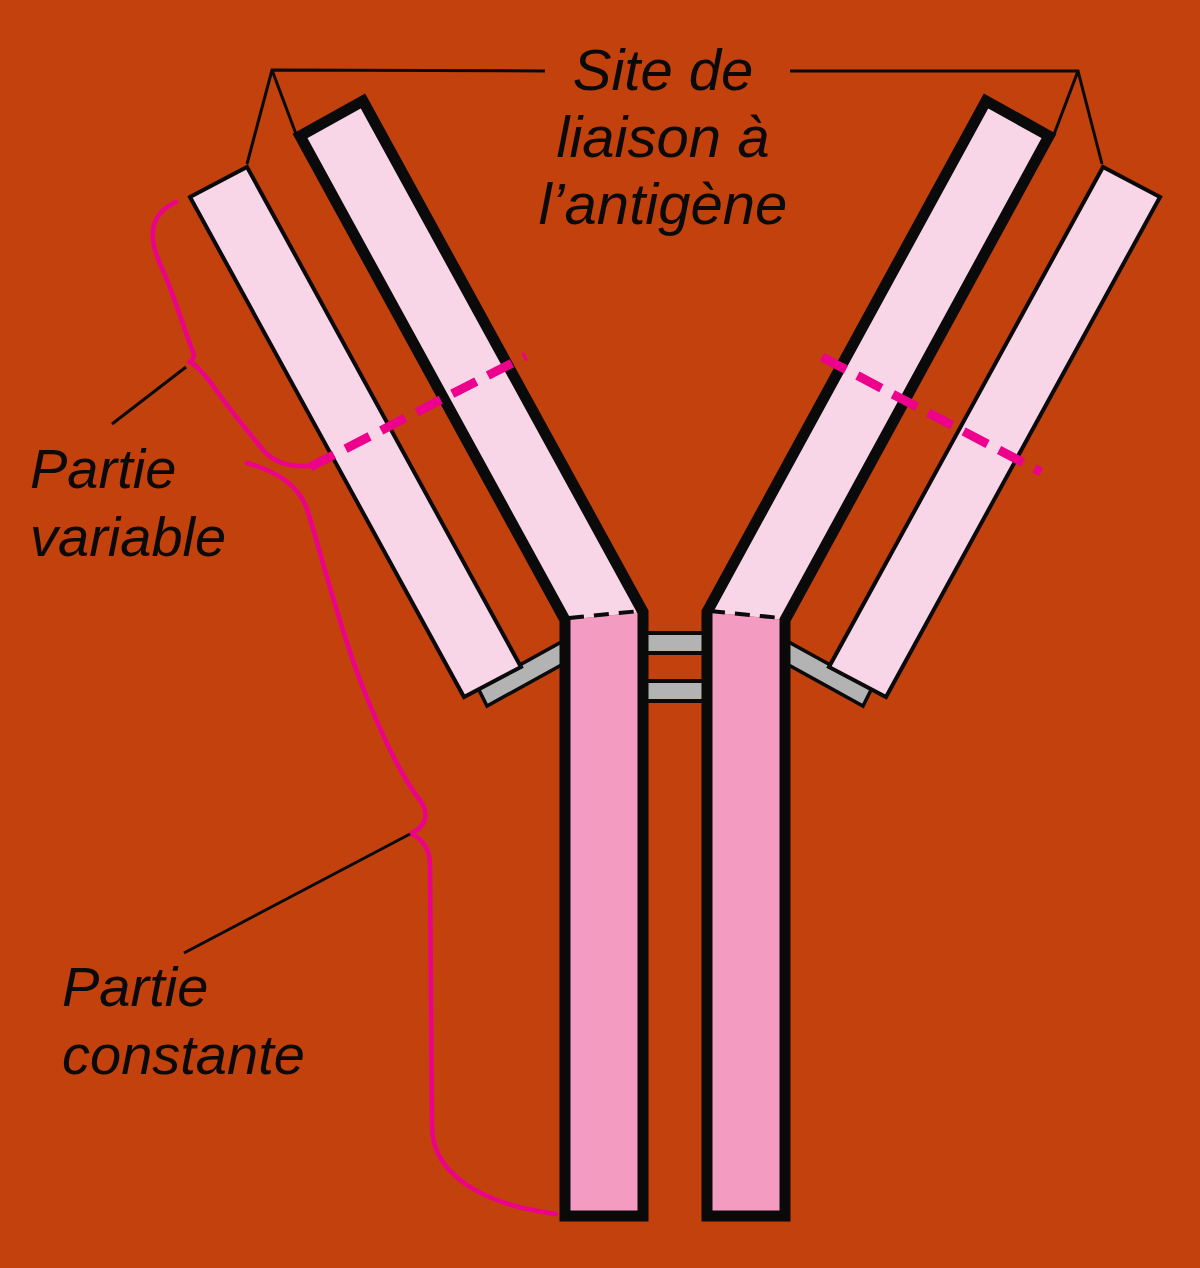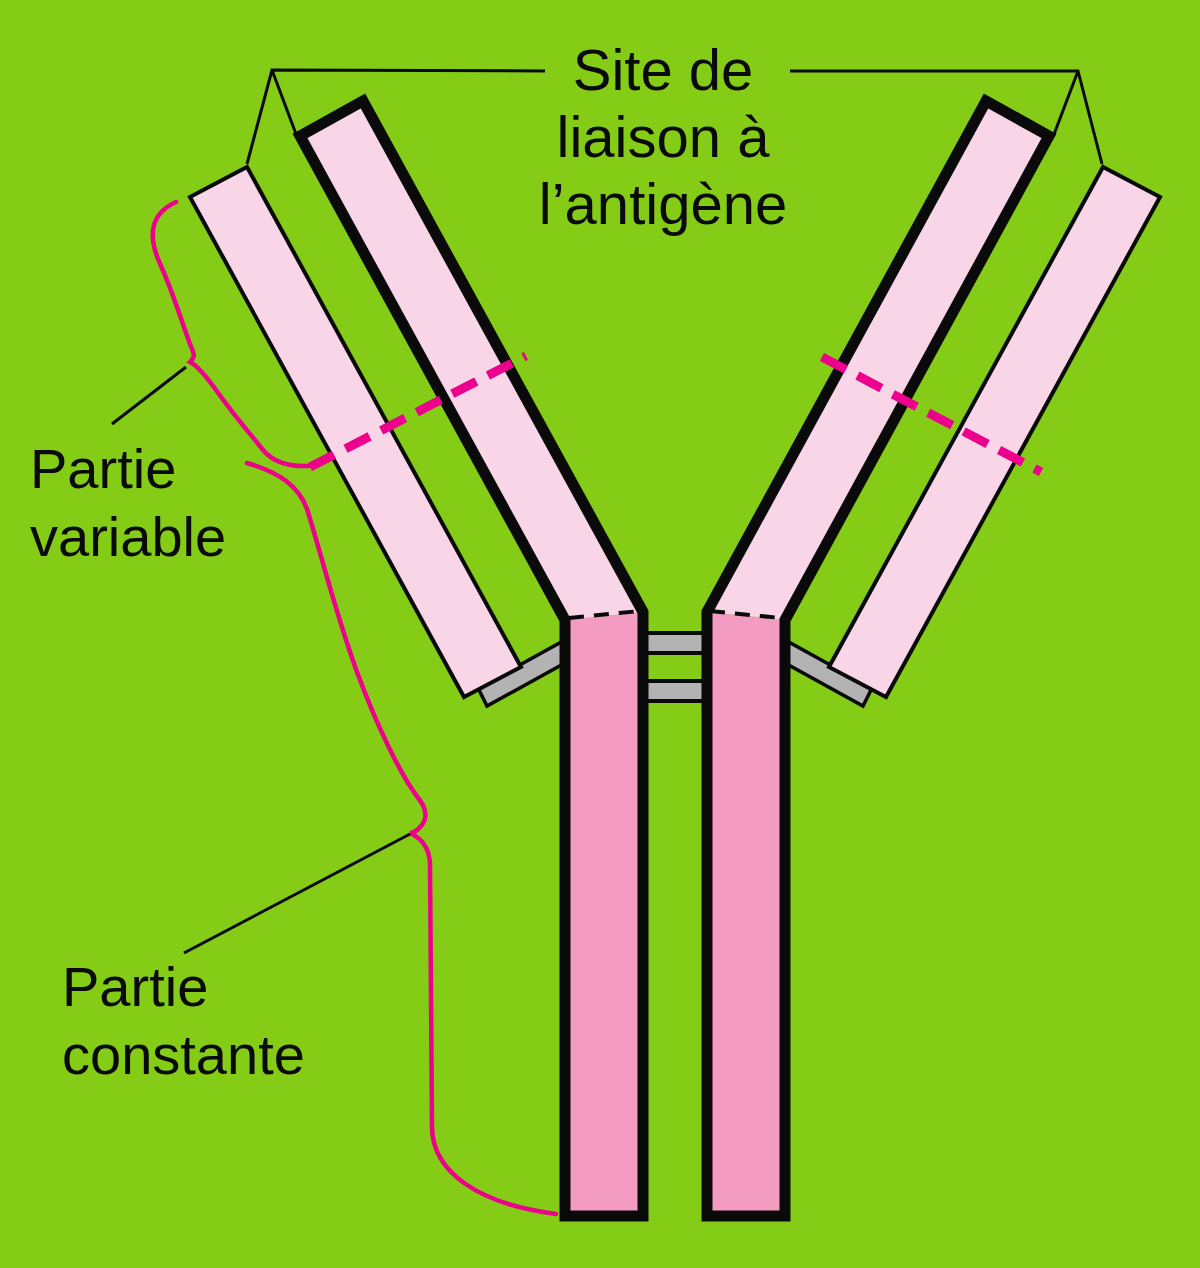--- a/index.html
+++ b/index.html
@@ -4,23 +4,24 @@
 <style>
   html, body {
     margin: 0;
     padding: 0;
     background: #ffffff;
   }
   .stage {
     position: relative;
     width: 1200px;
     height: 1268px;
-    background: #84cc16;
+    background: #c2410c;
     overflow: hidden;
     font-family: "Liberation Sans", sans-serif;
+    font-style: italic;
   }
   svg { display: block; }
   text {
     font-family: "Liberation Sans", sans-serif;
     fill: #0a0a0a;
   }
   .title-text { font-size: 58px; }
   .label-text { font-size: 56px; }
 </style>
 </head>

